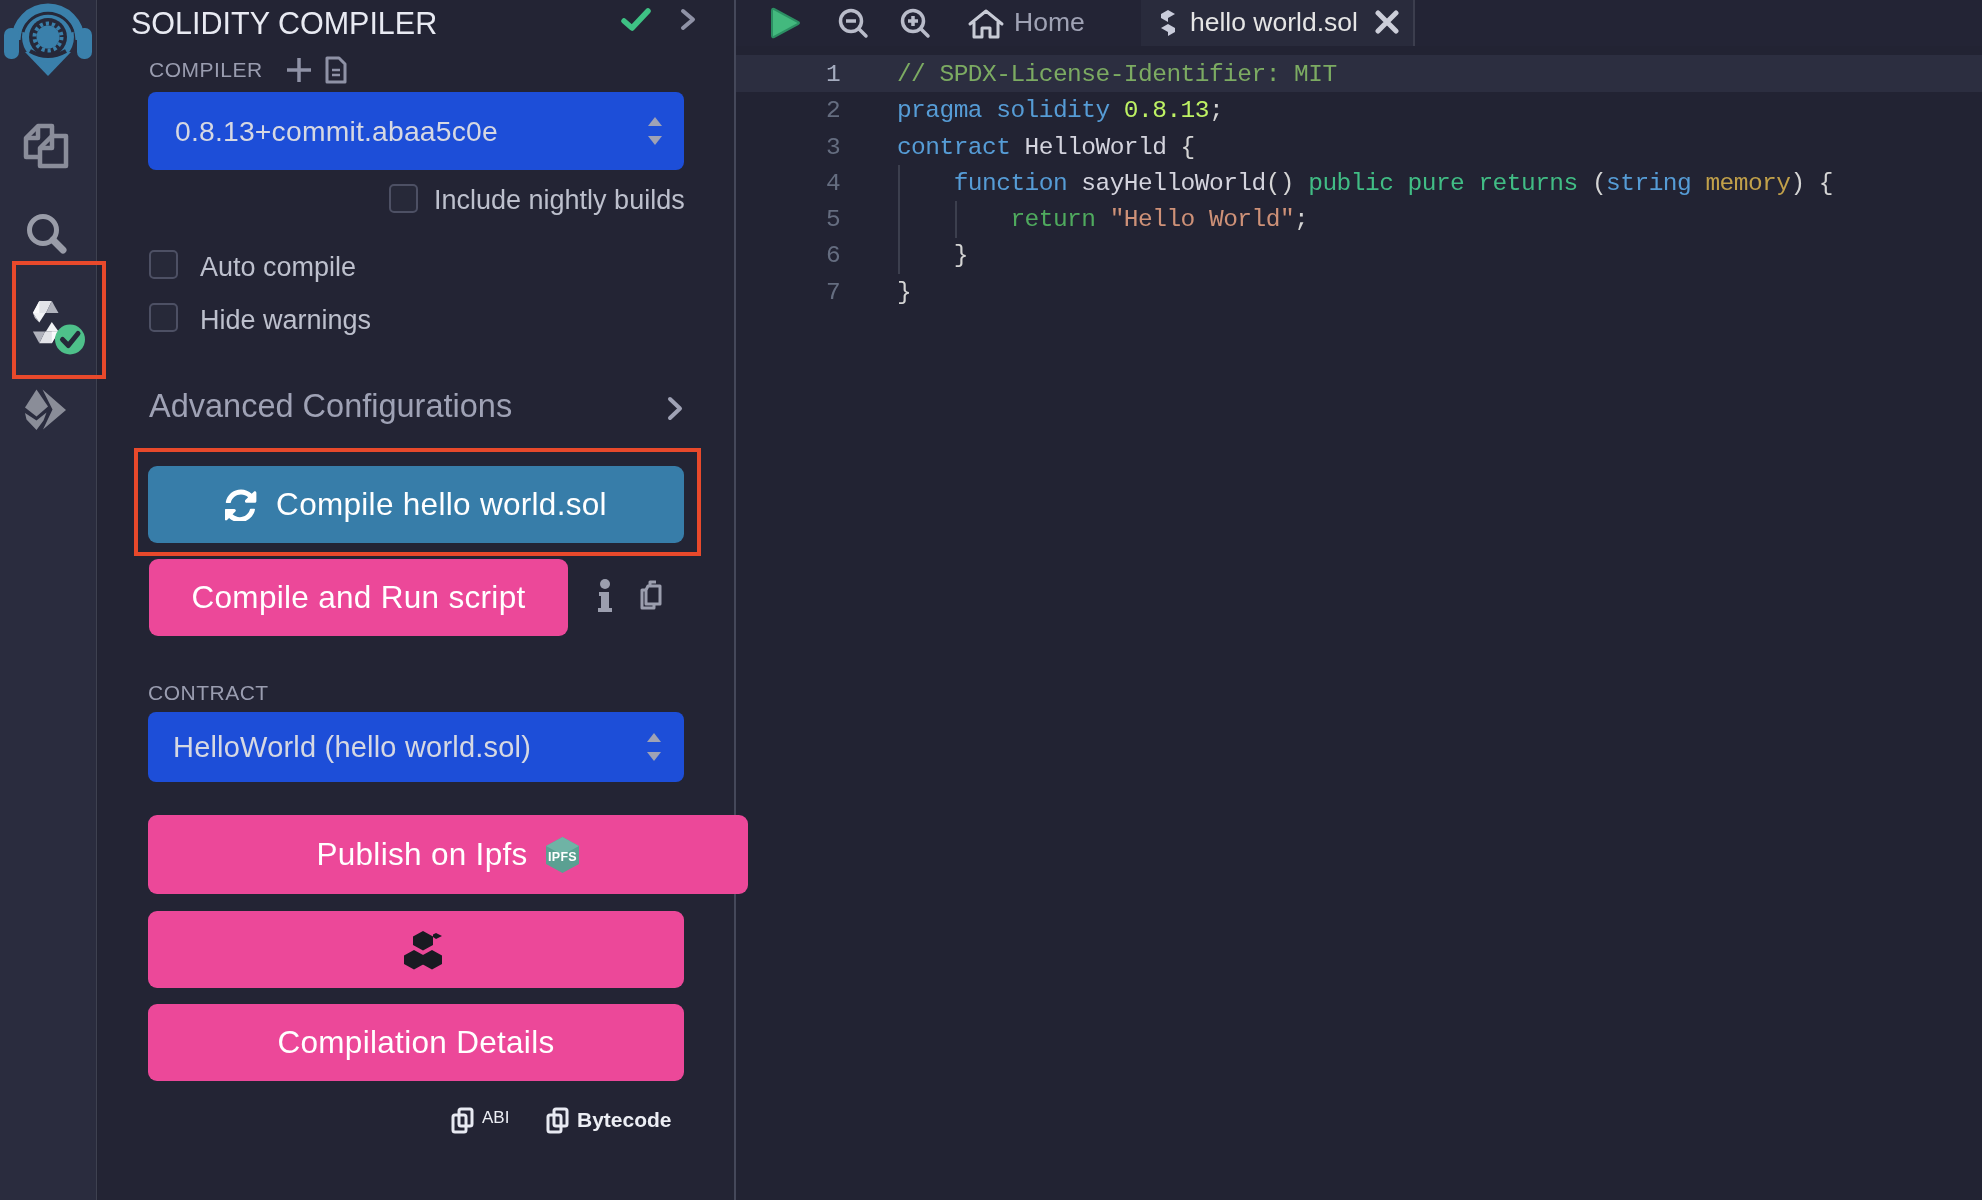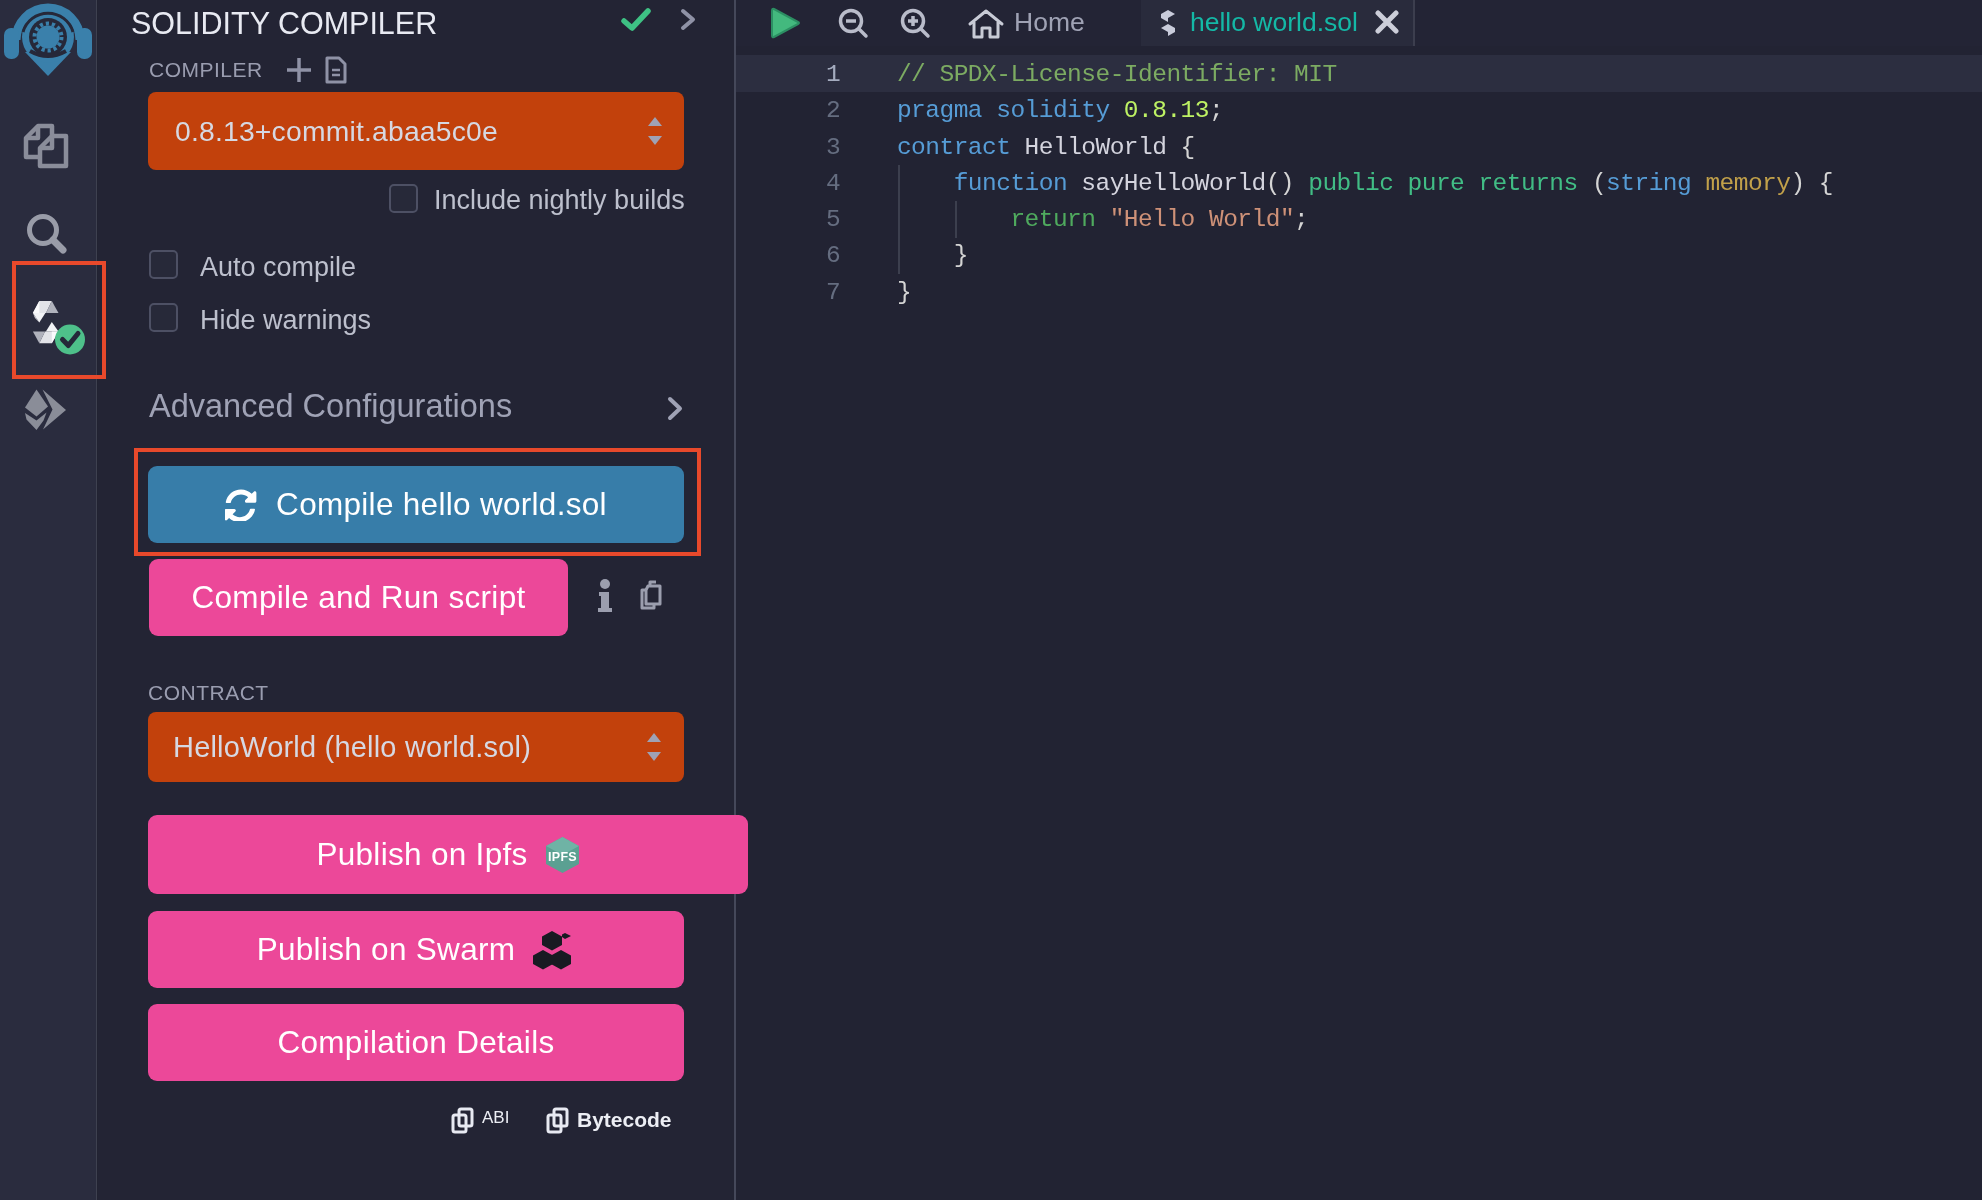--- a/index.html
+++ b/index.html
@@ -8,21 +8,21 @@
   #iconbar { left:0; top:0; width:97px; height:1200px; background:#2a2c3e; border-right:1px solid #3e4150; }
   #sidepanel { left:98px; top:0; width:636px; height:1200px; background:#232434; }
   #psep { left:734px; top:0; width:2px; height:1200px; background:#45485a; }
   #editor { left:736px; top:0; width:1246px; height:1200px; background:#222333; }
   #tabbar { left:736px; top:0; width:1246px; height:46px; background:#232435; }
   .btn { position:absolute; border-radius:9px; color:#fff; display:flex; align-items:center; justify-content:center; }
   .graybtn { background:#ec4899; }
   .lbl { color:#9a9db0; font-size:21px; letter-spacing:0.5px; }
   .cbx { position:absolute; width:29px; height:29px; background:#272939; border:2px solid #4d5064; border-radius:5px; }
   .cbxlbl { position:absolute; color:#bdc0cd; font-size:27px; }
-  .sel { position:absolute; background:#c2410c; border-radius:8px; color:#d6d8e2; font-size:29px; letter-spacing:0.2px; display:flex; align-items:center; }
+  .sel { position:absolute; background:#1d4ed8; border-radius:8px; color:#d6d8e2; font-size:29px; letter-spacing:0.2px; display:flex; align-items:center; }
   .redbox { position:absolute; border:4px solid #e8492b; }
   pre { font-family:"Liberation Mono", monospace; }
 </style>
 </head>
 <body>
 <div class="abs" id="iconbar"></div>
 <div class="abs" id="sidepanel"></div>
 <div class="abs" id="psep"></div>
 <div class="abs" id="editor"></div>
 <div class="abs" id="tabbar"></div>
@@ -130,21 +130,20 @@
 </div>
 <div class="btn graybtn" style="left:148px;top:815px;width:600px;height:79px;font-size:31.5px;letter-spacing:0.3px;">
   <span>Publish on Ipfs</span>
   <svg width="35" height="38" viewBox="0 0 35 38" style="margin-left:17px">
     <path d="M17.5,1 L34,10 L34,28 L17.5,37 L1,28 L1,10 Z" fill="#5ba092"></path>
     <path d="M17.5,1 L34,10 L17.5,19 L1,10 Z" fill="#6fb3a5"></path>
     <text x="17.5" y="24.5" text-anchor="middle" font-size="12.5" font-weight="bold" fill="#fff" font-family="Liberation Sans">IPFS</text>
   </svg>
 </div>
 <div class="btn graybtn" style="left:148px;top:911px;width:536px;height:77px;font-size:31.5px;letter-spacing:0.3px;">
-  <span>Publish on Swarm</span>
   <svg width="46" height="42" viewBox="0 0 46 42" style="margin-left:14px">
     <g fill="#191a22">
       <path d="M14,2 L24,7.5 L14,13 L4,7.5 Z M24,7.5 L24,16 L14,21.5 L14,13 Z M4,7.5 L14,13 L14,21.5 L4,16 Z" transform="translate(9,0)"></path>
       <path d="M14,2 L24,7.5 L14,13 L4,7.5 Z M24,7.5 L24,16 L14,21.5 L14,13 Z M4,7.5 L14,13 L14,21.5 L4,16 Z" transform="translate(0,19)"></path>
       <path d="M14,2 L24,7.5 L14,13 L4,7.5 Z M24,7.5 L24,16 L14,21.5 L14,13 Z M4,7.5 L14,13 L14,21.5 L4,16 Z" transform="translate(18,19)"></path>
       <path d="M36,4 L42,7 L36,10 L33,8 L33,5.5 Z"></path>
     </g>
   </svg>
 </div>
 <div class="btn graybtn" style="left:148px;top:1004px;width:536px;height:77px;font-size:31.5px;letter-spacing:0.3px;">Compilation Details</div>
@@ -173,21 +172,21 @@
 </svg>
 <svg class="abs" style="left:966px;top:8px" width="40" height="32" viewBox="0 0 40 32">
   <path d="M4,16 L20,3 L36,16 M8,13 L8,29 L16,29 L16,20 L24,20 L24,29 L32,29 L32,13" fill="none" stroke="#c8cbd6" stroke-width="3" stroke-linejoin="round" stroke-linecap="round"></path>
 </svg>
 <div class="abs" style="left:1014px;top:7px;color:#9fa2b4;font-size:26.5px;">Home</div>
 <div class="abs" style="left:1141px;top:0;width:274px;height:46px;background:#292b3c;border-right:2px solid #3c3e4e;"></div>
 <svg class="abs" style="left:1157px;top:10px" width="22" height="26" viewBox="0 0 22 26">
   <path d="M11,0 L18,4 L11,8 L4,4 Z M4,4 L11,8 L11,12 L4,8 Z" fill="#c9ccdb"></path>
   <path d="M11,14 L18,18 L11,22 L4,18 Z M18,18 L11,22 L11,26 L18,22 Z" fill="#c9ccdb"></path>
 </svg>
-<div class="abs" style="left:1190px;top:7px;color:#14b8a6;font-size:26.5px;">hello world.sol</div>
+<div class="abs" style="left:1190px;top:7px;color:#e5e5e5;font-size:26.5px;">hello world.sol</div>
 <svg class="abs" style="left:1374px;top:10px" width="26" height="24" viewBox="0 0 26 24">
   <path d="M4,3 L22,21 M22,3 L4,21" stroke="#ccced9" stroke-width="5" stroke-linecap="round"></path>
 </svg>
 
 <div class="abs" style="left:736px;top:55px;width:1246px;height:37px;background:#2c2e40;"></div>
 <div class="abs" style="left:826px;top:57px;width:1156px;">
 <pre style="font-size:24.5px;letter-spacing:-0.52px;line-height:36.3px;color:#d4d4d4;"><span style="color:#a5acbf;">1    </span><span style="color:#7cab62;">// SPDX-License-Identifier: MIT</span>
 <span style="color:#656d80;">2    </span><span style="color:#569cd6;">pragma solidity</span> <span style="color:#bef264;">0.8.13</span>;
 <span style="color:#656d80;">3    </span><span style="color:#569cd6;">contract</span> <span style="color:#d4d4de;">HelloWorld</span> {
 <span style="color:#656d80;">4    </span>    <span style="color:#569cd6;">function</span> <span style="color:#d4d4de;">sayHelloWorld</span>() <span style="color:#41bd85;">public pure returns</span> (<span style="color:#569cd6;">string</span> <span style="color:#c1a04a;">memory</span>) {

